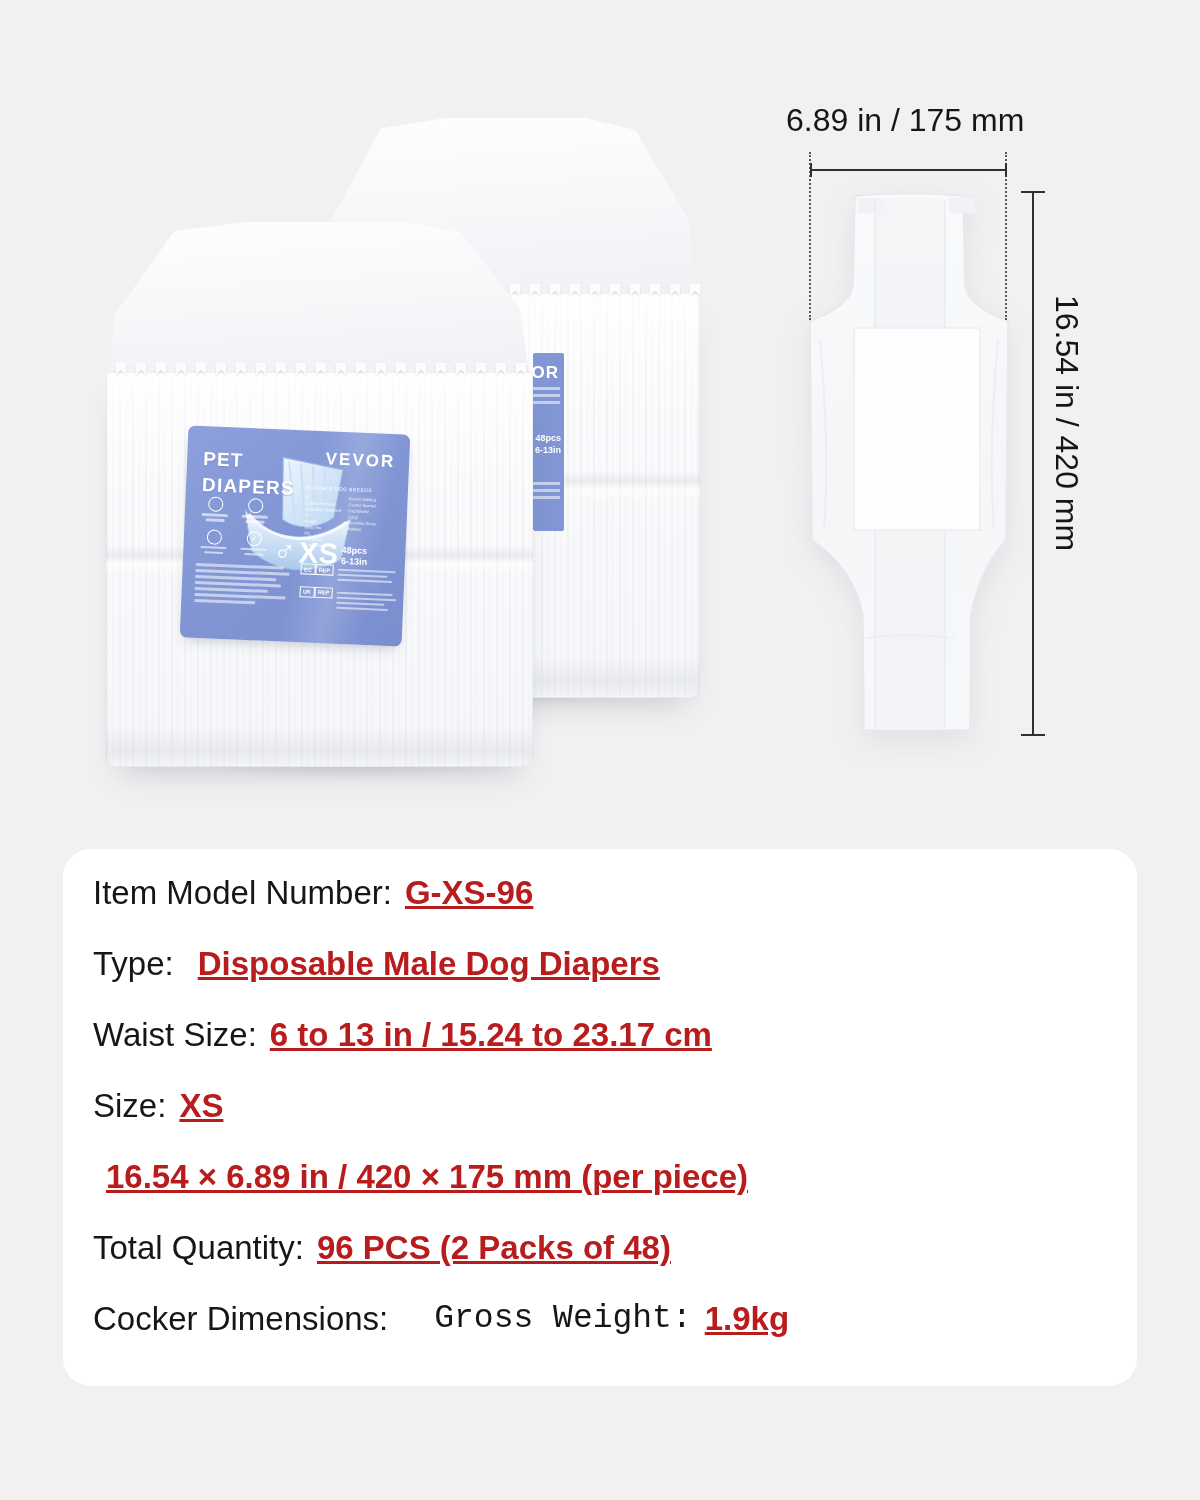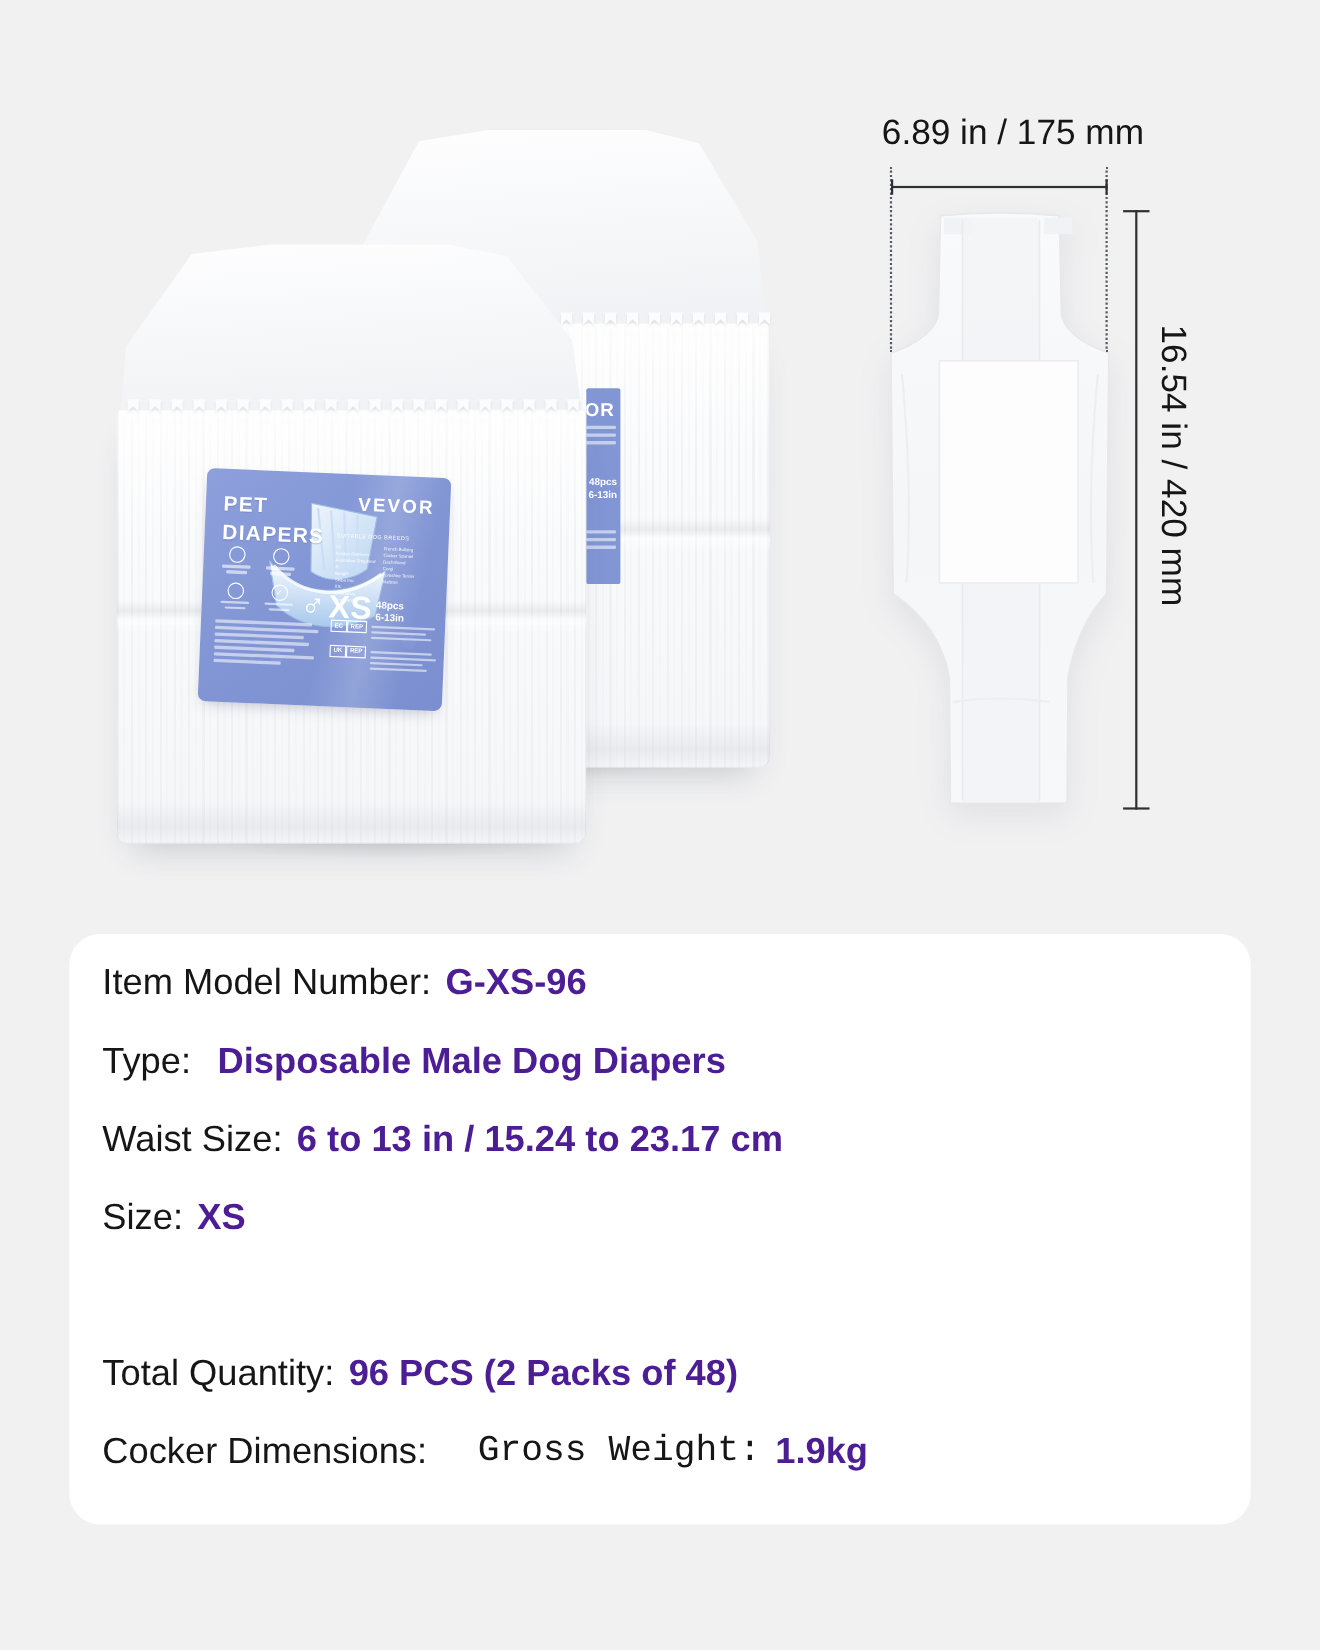--- a/index.html
+++ b/index.html
@@ -116,39 +116,39 @@
   .rep-box { display:inline-flex; }
   .rep-cell { border:1px solid #fff; font-size:5.5px; font-weight:bold; padding:1.5px 2.5px; line-height:6px; }
   .rep-lines { flex:1; padding-top:1px; }
   .rep-bar { height:2.4px; background:rgba(255,255,255,.55); border-radius:1px; margin-top:2.6px; }
 
   
   .diaper { position:absolute; left:808px; top:190px; width:202px; height:548px; z-index:1; }
   .diaper svg { filter:drop-shadow(0 10px 14px rgba(84,90,104,.10)); }
 
   
-  .dim-w-text { position:absolute; left:786px; top:102px; width:254px; text-align:right; font-size:32px; color:#161616; z-index:5; }
+  .dim-w-text { position:absolute; left:786px; top:102px; width:254px; text-align:left; font-size:32px; color:#161616; z-index:5; }
   .ext-line { position:absolute; top:152px; height:168px; border-left:2px dotted #555a60; z-index:5; }
   .ext-left  { left:809px; } .ext-right { left:1005px; }
   .dim-h-line { position:absolute; left:810px; top:169px; width:197px; height:2px; background:#2e3034; z-index:5; }
   .dim-h-line::before, .dim-h-line::after { content:""; position:absolute; top:-6px; width:2px; height:14px; background:#2e3034; }
   .dim-h-line::before { left:0; } .dim-h-line::after { right:0; }
   .dim-v-line { position:absolute; left:1032px; top:191px; width:2px; height:545px; background:#2e3034; z-index:5; }
   .dim-v-line::before, .dim-v-line::after { content:""; position:absolute; left:-11px; width:24px; height:2px; background:#2e3034; }
   .dim-v-line::before { top:0; } .dim-v-line::after { bottom:0; }
   .dim-h-text { position:absolute; left:1048px; top:295px; height:320px; writing-mode:vertical-rl; font-size:32px; color:#161616; display:flex; align-items:center; z-index:5; }
 
   
   .spec-card {
     position:absolute; left:63px; top:849px; width:1074px; height:537px;
     background:#ffffff; border-radius:28px; padding:25px 30px; z-index:2;
   }
   .srow { height:71px; display:flex; align-items:flex-start; font-size:33px; white-space:pre; }
   .slabel { color:#161616; }
-  .sval { color:#4c1d95; font-weight:bold; margin-left:13px; }
+  .sval { color:#b91c1c; font-weight:bold; margin-left:13px;text-decoration:underline; }
   .srow.wide-gap .sval { margin-left:24px; }
   .pair2 { margin-left:46px;font-family:Liberation Mono, monospace; }
 </style>
 </head>
 <body>
 
 <div class="abs floor-shadow shadow-back"></div>
 <div class="abs floor-shadow shadow-front"></div>
 
 <div class="package package-back">
@@ -333,20 +333,21 @@
   </div>
   <div class="srow">
     <span class="slabel">Waist Size:</span>
     <span class="sval">6 to 13 in / 15.24 to 23.17 cm</span>
   </div>
   <div class="srow">
     <span class="slabel">Size:</span>
     <span class="sval">XS</span>
   </div>
   <div class="srow">
+    <span class="sval">16.54 × 6.89 in / 420 × 175 mm (per piece)</span>
   </div>
   <div class="srow">
     <span class="slabel">Total Quantity:</span>
     <span class="sval">96 PCS (2 Packs of 48)</span>
   </div>
   <div class="srow">
     <span class="slabel">Cocker Dimensions:</span>
     <span class="slabel pair2">Gross Weight:</span>
     <span class="sval">1.9kg</span>
   </div>

